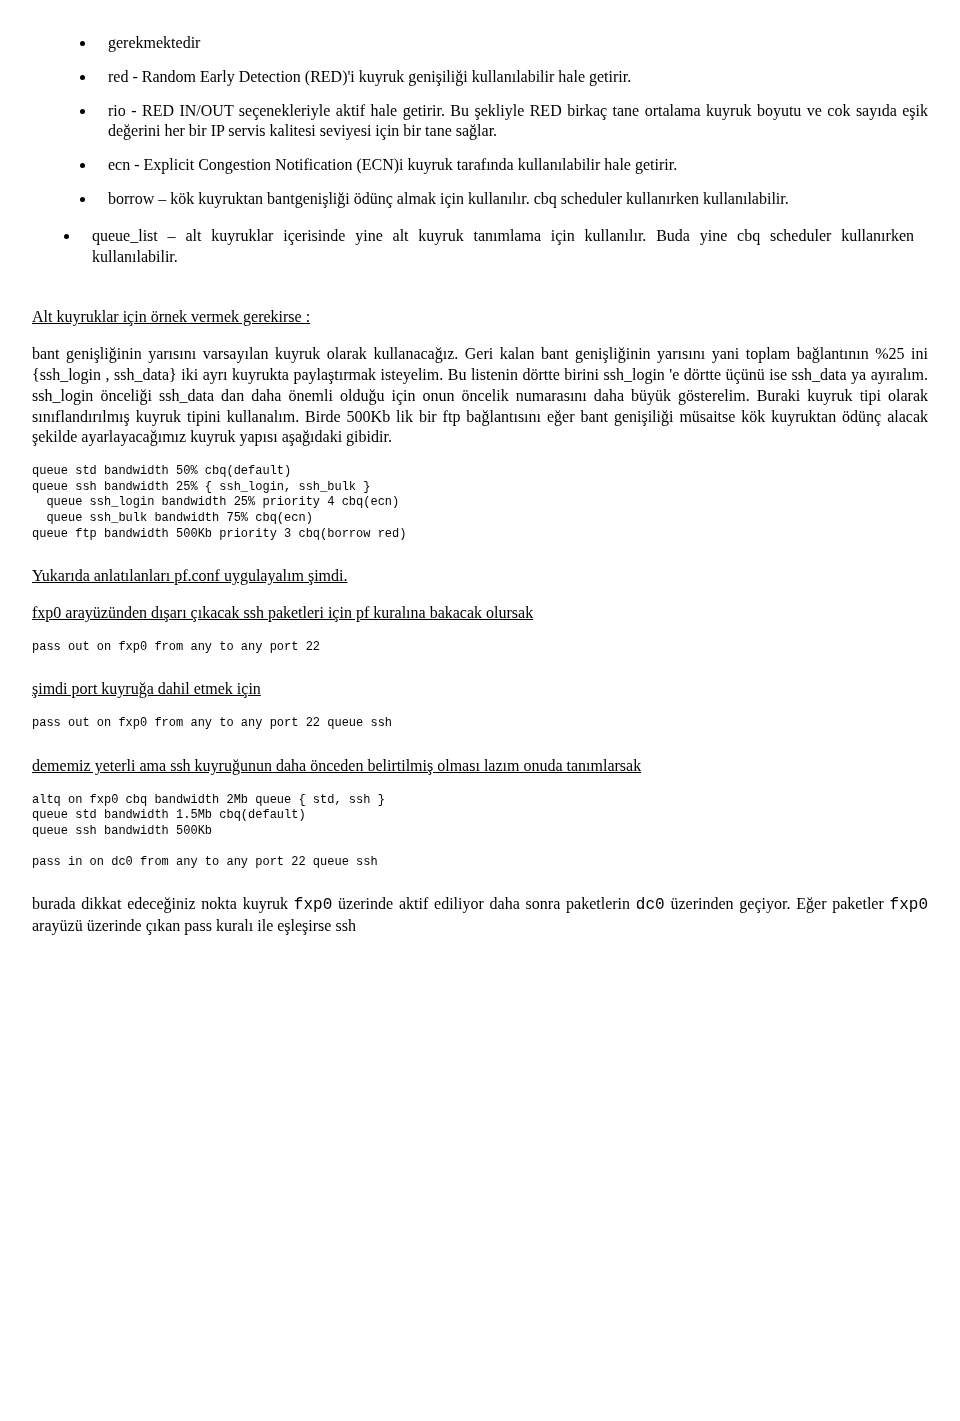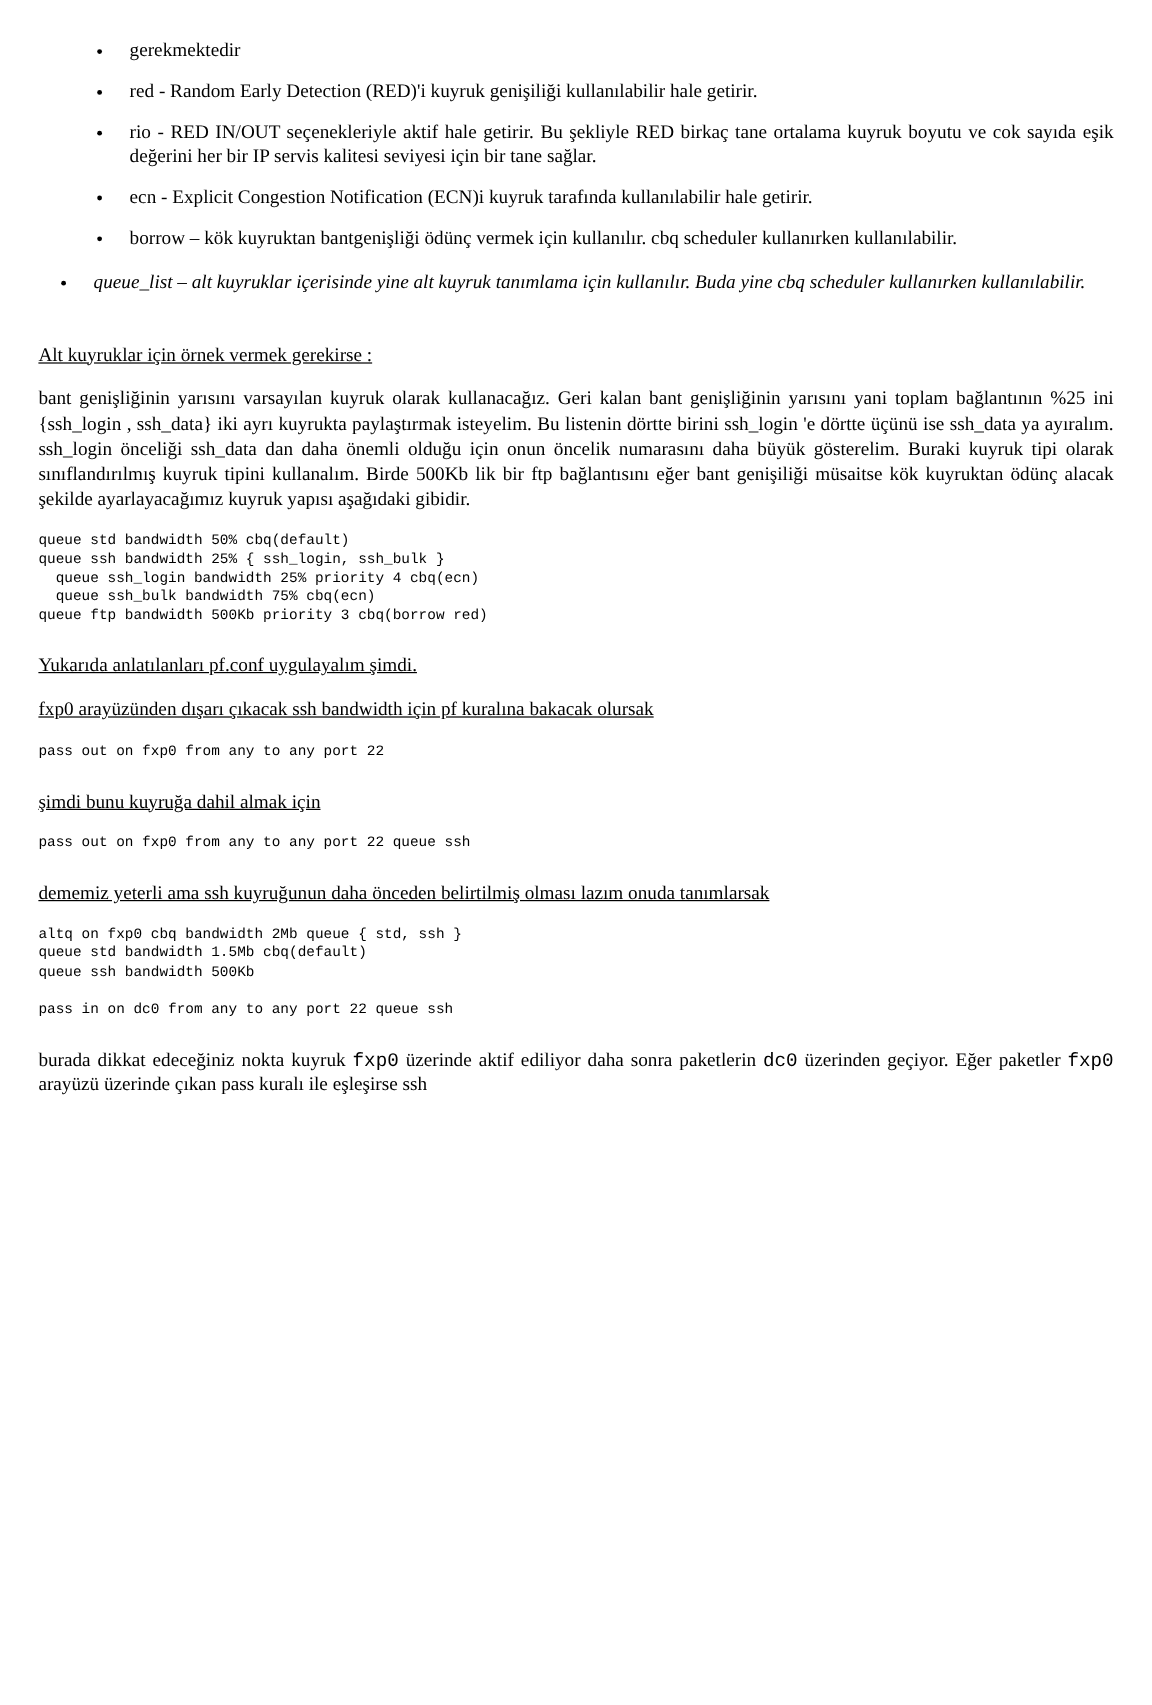--- a/index.html
+++ b/index.html
@@ -22,24 +22,23 @@
     margin: 13px 0 2px 0;
     padding-left: 12px;
     text-align: justify;
   }
   ul.outer {
     list-style-type: disc;
     margin: 0 0 20px 0;
     padding-left: 34px;
   }
   ul.outer li {
-    margin: 0;
+    margin: 14px;
     padding-left: 12px;
     text-align: justify;
-    font-style: italic;
   }
   p.justify {
     text-align: justify;
     margin: 0 0 16px 0;
   }
   p.normal {
     text-align: left;
     margin: 0 0 16px 0;
     text-decoration: underline;
   }
@@ -53,46 +52,46 @@
   .spacer { height: 20px; }
 </style>
 </head>
 <body>
 
 <ul class="bulleted">
   <li>gerekmektedir</li>
   <li>red - Random Early Detection (RED)'i kuyruk genişiliği kullanılabilir hale getirir.</li>
   <li>rio - RED   IN/OUT seçenekleriyle aktif hale getirir. Bu şekliyle RED birkaç tane ortalama kuyruk boyutu ve cok sayıda eşik değerini her bir IP servis kalitesi seviyesi için bir tane sağlar.</li>
   <li>ecn - Explicit Congestion Notification (ECN)i kuyruk tarafında kullanılabilir hale getirir.</li>
-  <li>borrow – kök kuyruktan bantgenişliği ödünç vermek için kullanılır. cbq scheduler kullanırken kullanılabilir.</li>
+  <li>borrow – kök kuyruktan bantgenişliği ödünç almak için kullanılır. cbq scheduler kullanırken kullanılabilir.</li>
 </ul>
 
 <ul class="outer">
   <li>queue_list – alt kuyruklar içerisinde yine alt kuyruk tanımlama için kullanılır. Buda yine cbq scheduler kullanırken kullanılabilir.</li>
 </ul>
 
 <div class="spacer"></div>
 
 <p class="normal">Alt kuyruklar için örnek vermek gerekirse :</p>
 
 <p class="justify">bant genişliğinin yarısını varsayılan kuyruk olarak kullanacağız. Geri kalan bant genişliğinin yarısını yani toplam bağlantının %25 ini {ssh_login , ssh_data} iki ayrı kuyrukta paylaştırmak isteyelim. Bu listenin dörtte birini ssh_login 'e dörtte üçünü ise ssh_data ya ayıralım. ssh_login önceliği ssh_data dan daha önemli olduğu için onun öncelik numarasını daha büyük gösterelim. Buraki kuyruk tipi olarak sınıflandırılmış kuyruk tipini kullanalım. Birde 500Kb lik bir ftp bağlantısını eğer bant genişiliği müsaitse kök kuyruktan ödünç alacak şekilde ayarlayacağımız kuyruk yapısı aşağıdaki gibidir.</p>
 
 <pre class="code">queue std bandwidth 50% cbq(default)
 queue ssh bandwidth 25% { ssh_login, ssh_bulk }
   queue ssh_login bandwidth 25% priority 4 cbq(ecn)
   queue ssh_bulk bandwidth 75% cbq(ecn)
 queue ftp bandwidth 500Kb priority 3 cbq(borrow red)</pre>
 
 <p class="normal">Yukarıda anlatılanları pf.conf uygulayalım şimdi.</p>
 
-<p class="normal">fxp0 arayüzünden dışarı çıkacak ssh bandwidth  için  pf kuralına bakacak olursak</p>
+<p class="normal">fxp0 arayüzünden dışarı çıkacak ssh paketleri  için  pf kuralına bakacak olursak</p>
 
 <pre class="code">pass out on fxp0 from any to any port 22</pre>
 
-<p class="normal">şimdi bunu kuyruğa dahil almak için</p>
+<p class="normal">şimdi port kuyruğa dahil etmek için</p>
 
 <pre class="code">pass out on fxp0 from any to any port 22 queue ssh</pre>
 
 <p class="normal">dememiz yeterli ama ssh kuyruğunun daha önceden belirtilmiş olması lazım onuda tanımlarsak</p>
 
 <pre class="code">altq on fxp0 cbq bandwidth 2Mb queue { std, ssh }
 queue std bandwidth 1.5Mb cbq(default)
 queue ssh bandwidth 500Kb
 
 pass in on dc0 from any to any port 22 queue ssh</pre>

